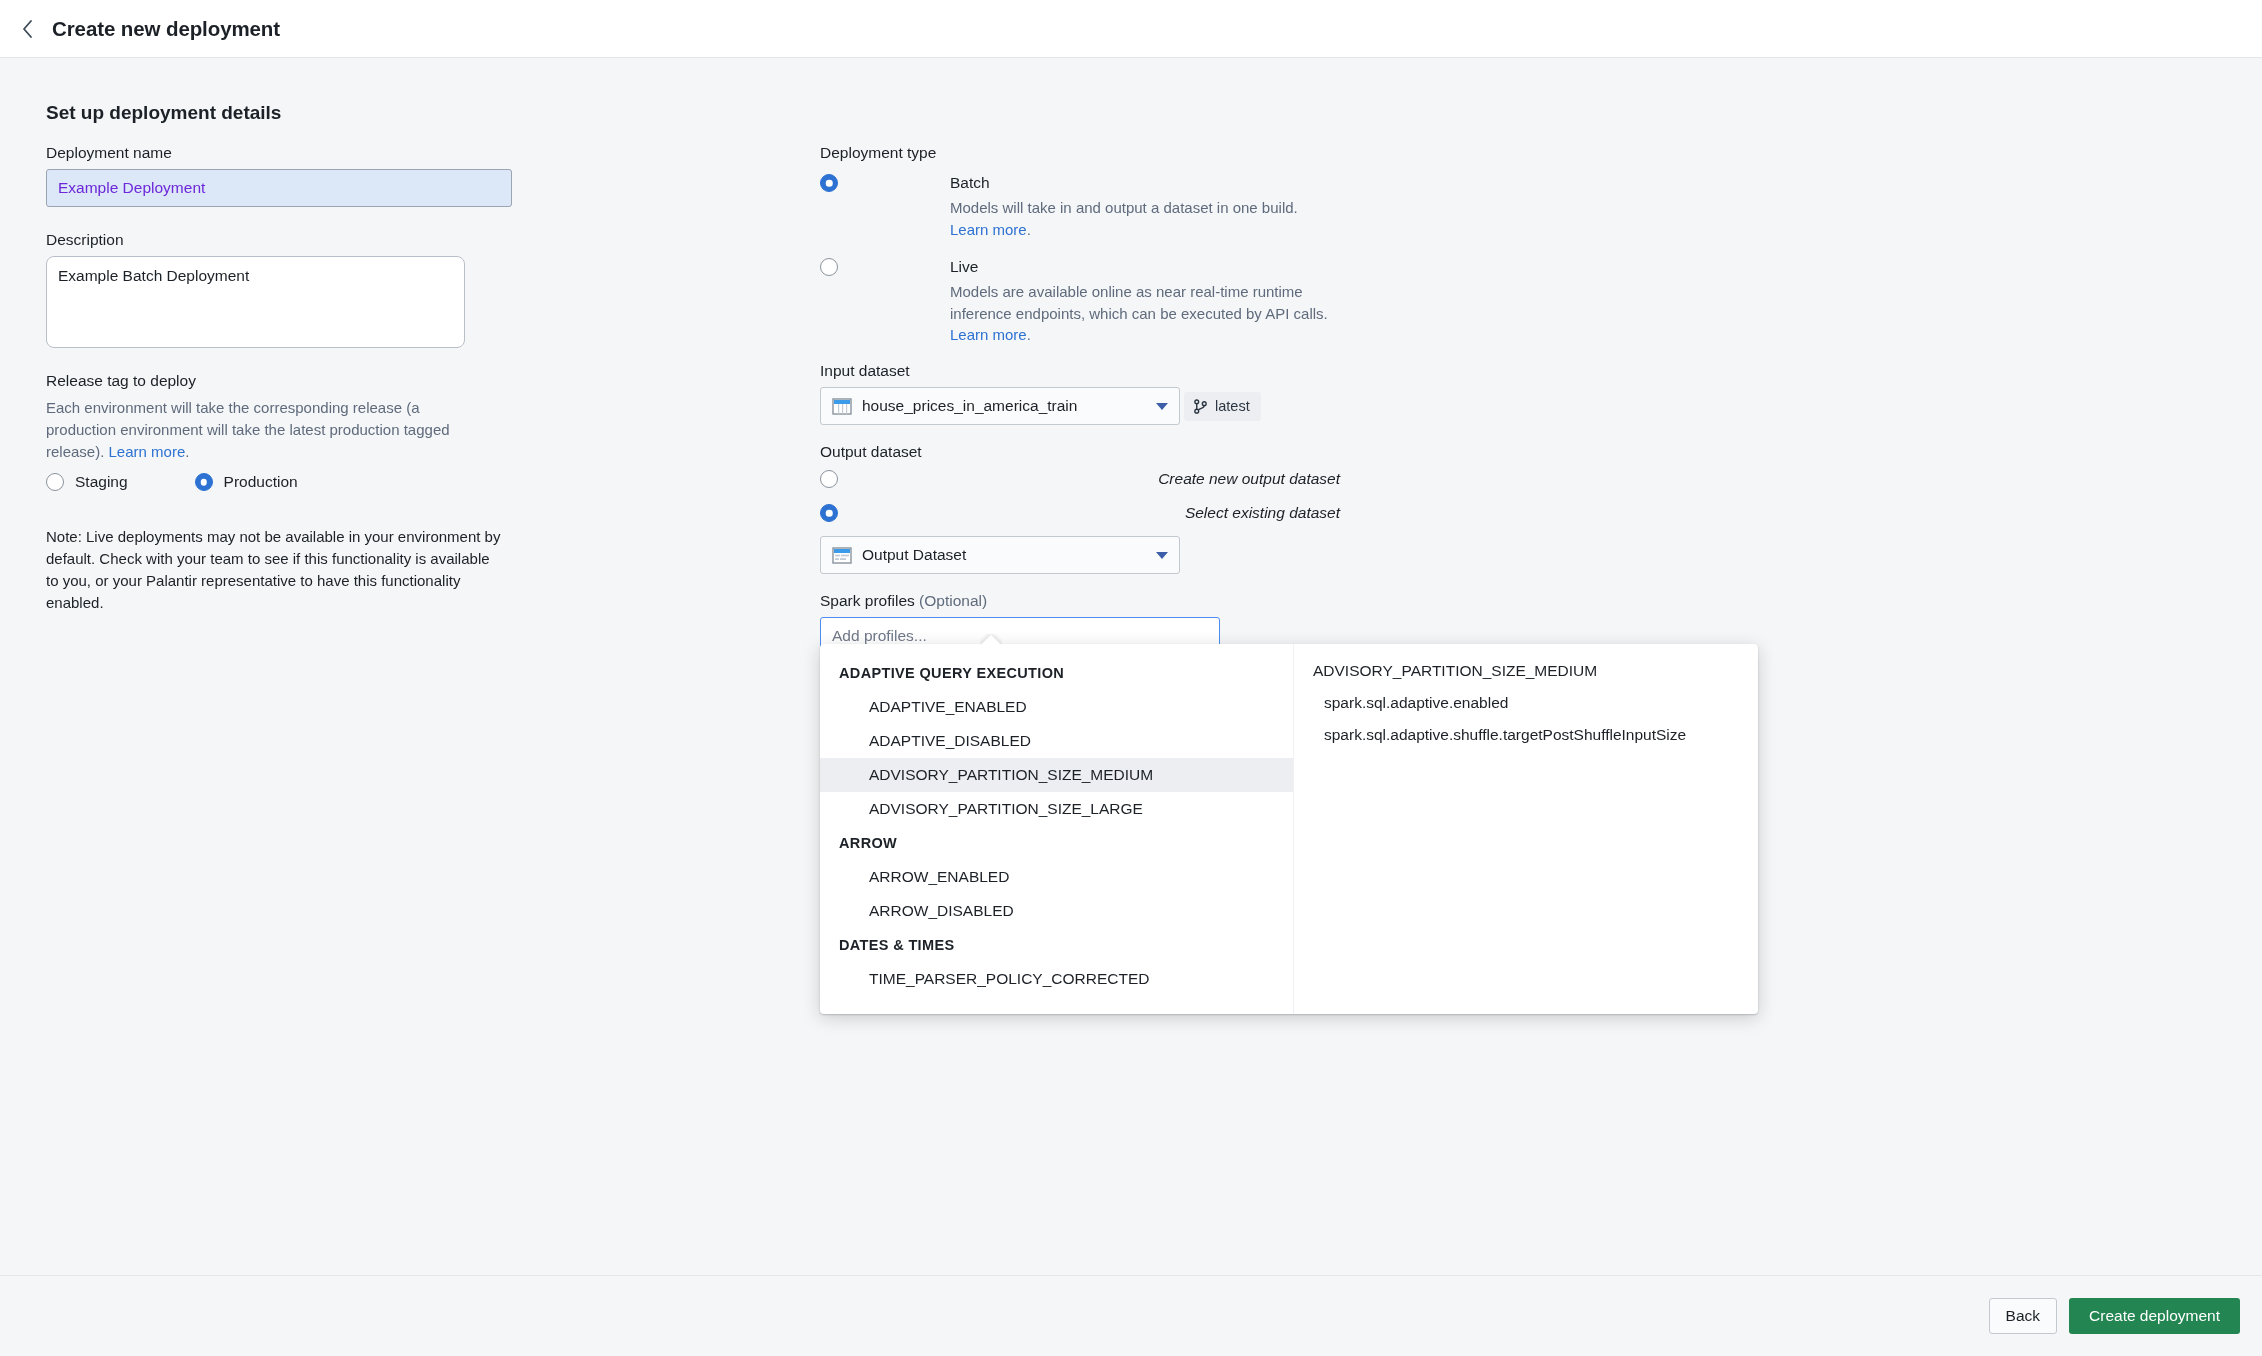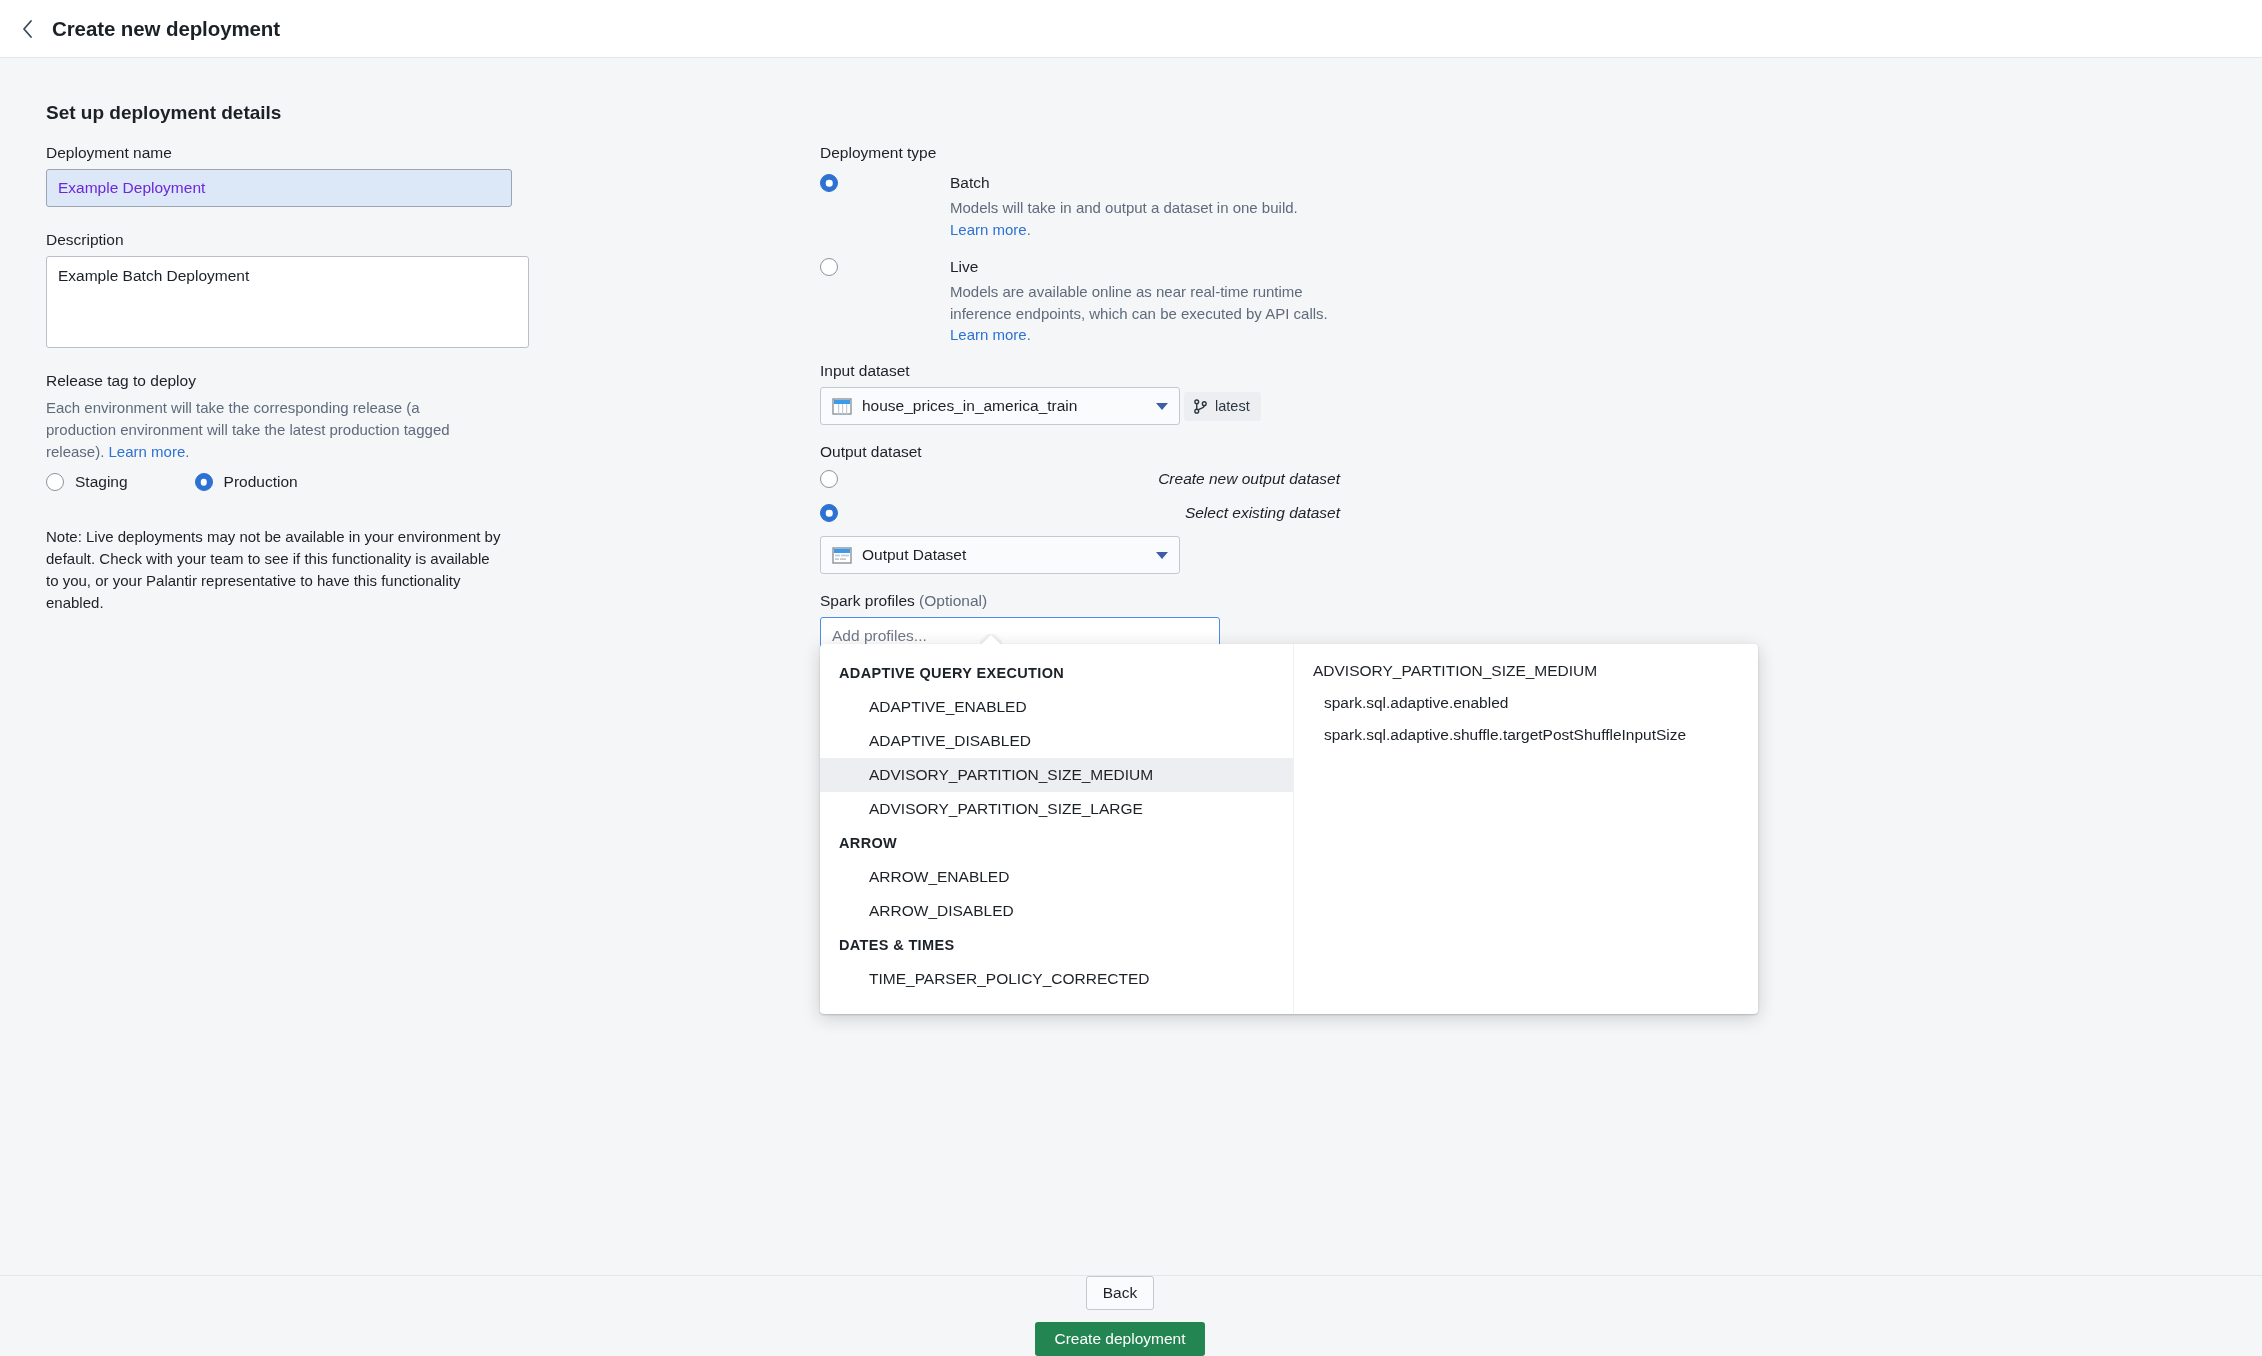--- a/index.html
+++ b/index.html
@@ -70,24 +70,24 @@
     border-radius: 3px;
     background: #dce7f8;
     font-family: "Liberation Sans", sans-serif;
     font-size: 15.5px;
     color: #6d28d9;
     padding: 0 11px;
     outline: none;
     display: block;
   }
   .textarea {
-    width: 483px;
+    width: 419px;
     height: 92px;
     border: 1px solid #b8bfc8;
-    border-radius: 3px;
+    border-radius: 8px;
     background: #ffffff;
     font-family: "Liberation Sans", sans-serif;
     font-size: 15.5px;
     color: #1c2127;
     padding: 9px 11px;
     outline: none;
     resize: none;
     display: block;
     line-height: 1.35;
   }
@@ -288,21 +288,20 @@
     left: 0; bottom: 0;
     width: 2262px;
     height: 81px;
     background: #f5f6f8;
     border-top: 1px solid #e4e6ea;
     display: flex;
     align-items: center;
     justify-content: flex-end;
     padding-right: 22px;
     gap: 12px;
-    flex-direction: column;
   }
   .btn {
     font-family: "Liberation Sans", sans-serif;
     font-size: 15.5px;
     border-radius: 3px;
     height: 36px;
     padding: 0 16px;
     cursor: pointer;
     border: 1px solid transparent;
   }

